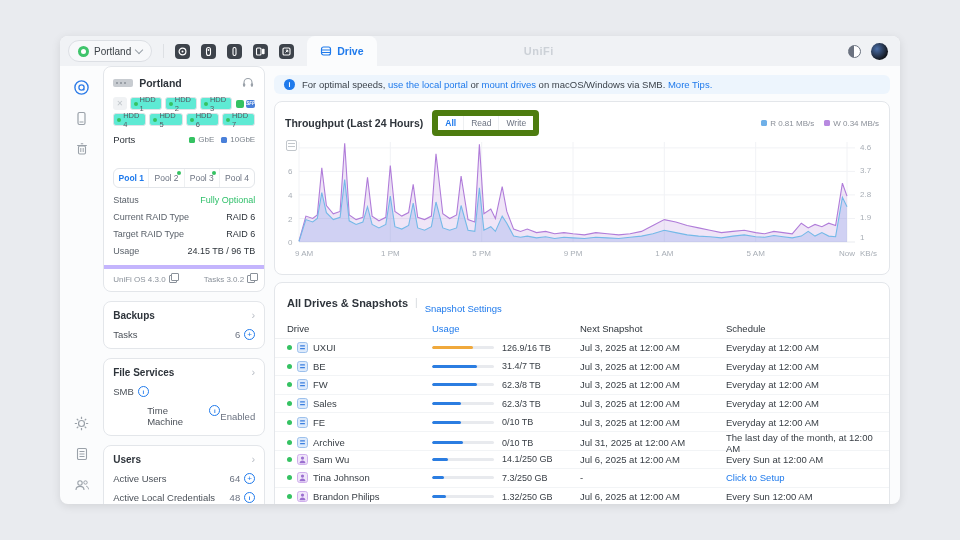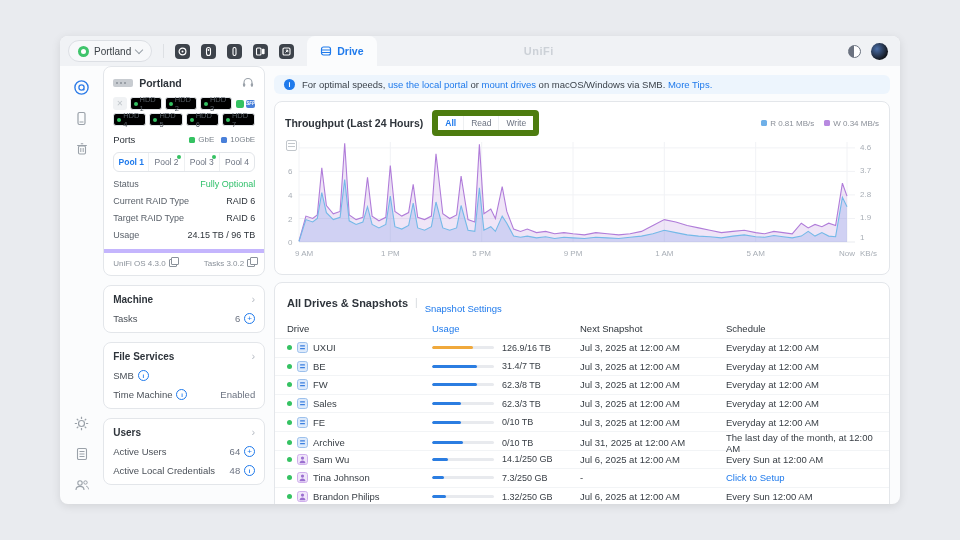--- a/index.html
+++ b/index.html
@@ -31,30 +31,30 @@
   
   .dev-card{padding:9px 9px 0 9px;}
   .dev-head{display:flex;align-items:center;gap:6px;}
   .dev-thumb{width:20px;height:8px;border-radius:2px;background:#c8ccd1;position:relative;}
   .dev-thumb::after{content:"";position:absolute;left:3px;top:3px;width:10px;height:2px;background:repeating-linear-gradient(90deg,#9aa0a7 0 2px,transparent 2px 4px);}
   .dev-name{font-size:10.5px;font-weight:700;color:#2e343b;}
   .dev-head .sp{flex:1;}
   .hdd-rows{margin-top:8px;display:flex;flex-direction:column;gap:3px;}
   .hdd-row{display:flex;gap:3px;align-items:center;}
   .fan-chip{width:15px;height:13px;background:#f0f2f4;border-radius:3px;display:flex;align-items:center;justify-content:center;color:#c2c7cc;font-size:8px;}
-  .hdd-badge{display:inline-flex;align-items:center;gap:2px;border:1px solid #e0e3e7;border-radius:3px;padding:1px 3px;font-size:7.5px;color:#555c64;background:#000000;cursor:pointer;height:9px;}
+  .hdd-badge{display:inline-flex;align-items:center;gap:2px;border:1px solid #e0e3e7;border-radius:3px;padding:1px 3px;font-size:7.5px;color:#555c64;background:#5eead4;cursor:pointer;height:9px;}
   .gdot{width:4px;height:4px;border-radius:50%;background:#35c262;display:inline-block;flex:none;}
   .port-chip{display:flex;gap:2px;align-items:center;margin-left:1px;}
   .psq-g{width:8px;height:8px;border-radius:2px;background:#35c262;}
   .psq-b{width:9px;height:8px;border-radius:2px;background:#4a80d9;color:#fff;font-size:4.5px;display:flex;align-items:center;justify-content:center;font-weight:700;}
   .ports-row{display:flex;align-items:center;margin-top:8px;}
   .ports-label{font-size:9.5px;color:#2e343b;flex:1;}
   .plg{display:flex;align-items:center;gap:3px;font-size:8px;color:#7a828b;margin-left:7px;}
   .plg i{width:6px;height:6px;border-radius:1.5px;display:inline-block;}
-  .pool-tabs{display:flex;border:1px solid #e3e6ea;border-radius:6px;margin-top:7px;overflow:hidden;}
+  .pool-tabs{display:flex;border:1px solid #e3e6ea;border-radius:6px;margin-top:23px;overflow:hidden;}
   .pool-tab{flex:1;text-align:center;font-size:8.5px;color:#6b7280;padding:4px 0;position:relative;cursor:pointer;border-left:1px solid #eef0f2;}
   .pool-tab:first-child{border-left:none;}
   .pool-tab.active{color:#1f7aec;font-weight:700;}
   .pool-tab .pdot{position:absolute;top:2px;right:3px;width:4px;height:4px;border-radius:50%;background:#35c262;}
   .inforow{display:flex;justify-content:space-between;margin-top:7px;font-size:9px;}
   .inforow .l{color:#5b626b;}
   .inforow .v{color:#2e343b;}
   .inforow .v.green{color:#31c06b;}
   .dev-foot{border-top:4px solid #c4b5fd;margin:9px -9px 0 -9px;padding:6px 9px 7px 9px;display:flex;justify-content:space-between;align-items:center;font-size:8px;color:#8a919a;}
   .cp{width:6px;height:6px;border:1px solid currentColor;border-radius:1px;position:relative;display:inline-block;margin-left:3px;vertical-align:-1px;cursor:pointer;}
@@ -297,21 +297,21 @@
             <span class="v">24.15 TB / 96 TB</span>
           </div>
         <div class="dev-foot">
           <span><span>UniFi OS 4.3.0</span><span class="cp"></span></span>
           <span><span>Tasks 3.0.2</span><span class="cp"></span></span>
         </div>
       </div>
 
       <div class="card scard">
         <div class="head">
-            <span class="t">Machine</span>
+            <span class="t">Backups</span>
             <span class="chev">›</span>
           </div>
         <div class="srow">
             <span>Tasks</span>
             <span class="rv">
               <span>6</span>
               <span class="ico-plus">+</span>
             </span>
           </div>
       </div>
@@ -321,21 +321,21 @@
             <span class="t">File Services</span>
             <span class="chev">›</span>
           </div>
         <div class="smb-row">
           <span style="display:flex;align-items:center;gap:4px;">
               <span>SMB</span>
               <span class="ico-i">i</span>
             </span>
         </div>
         <div class="srow">
-            <span style="display:flex;align-items:flex-start;gap:4px;">
+            <span style="display:flex;align-items:flex-start;gap:4px;margin-left:34px;">
               <span>Time Machine</span>
               <span class="ico-i">i</span>
             </span>
             <span class="rv">Enabled</span>
           </div>
       </div>
 
       <div class="card scard">
         <div class="head">
             <span class="t">Users</span>

